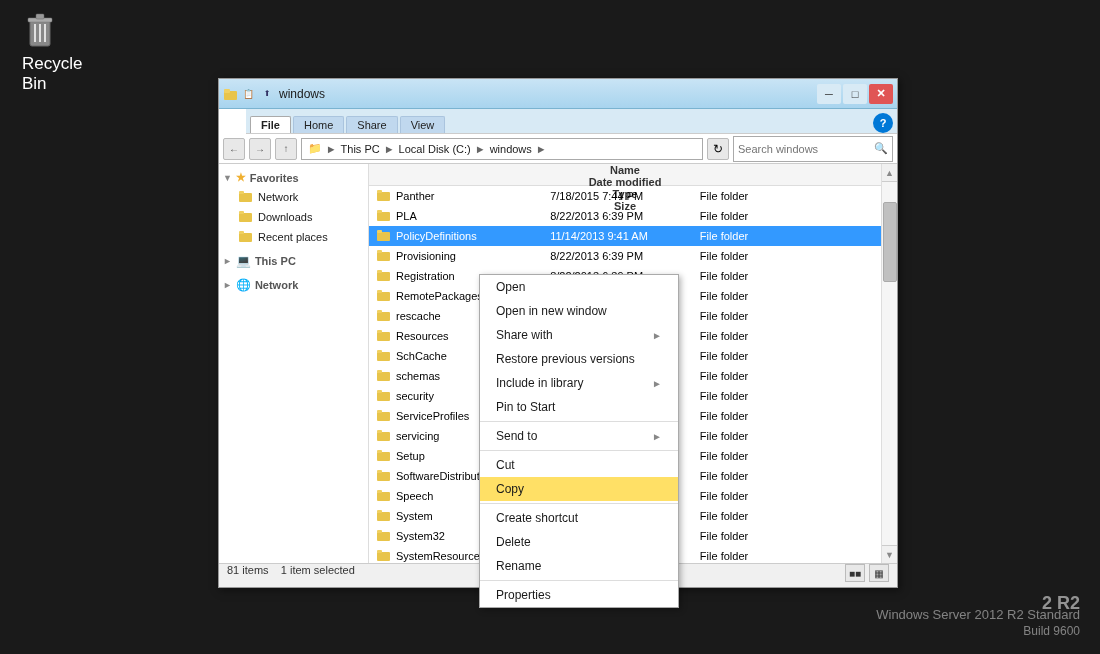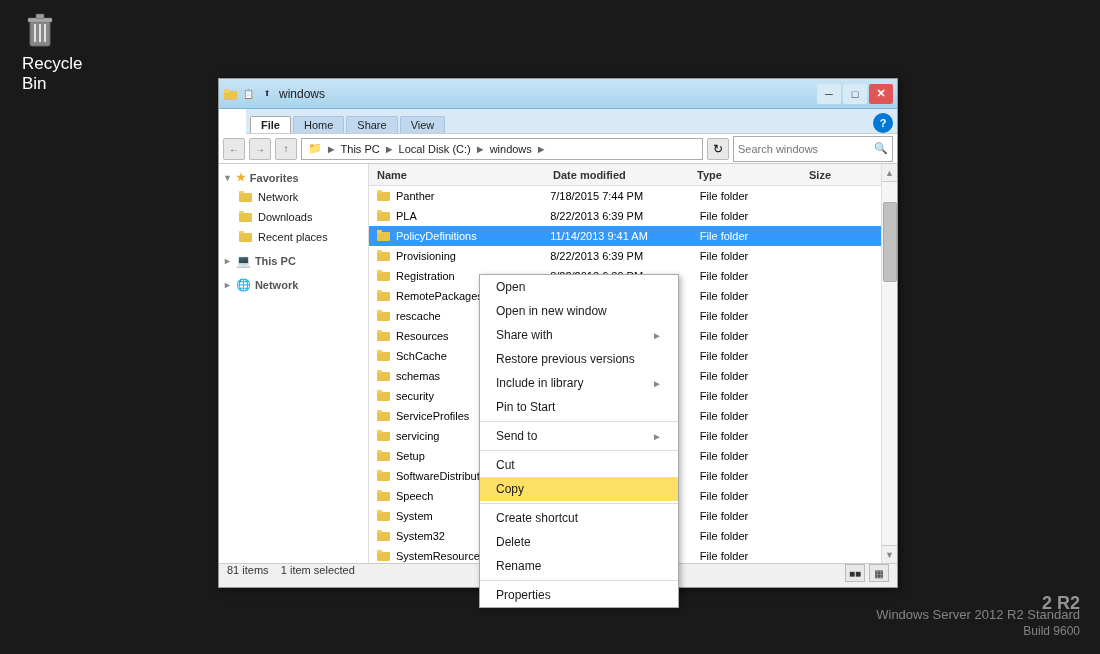--- a/index.html
+++ b/index.html
@@ -288,20 +288,21 @@
     }
     .file-header {
       display: flex;
       background: #f5f5f5;
       border-bottom: 1px solid #ddd;
       font-size: 11px;
       font-weight: bold;
       color: #333;
       height: 22px;
       align-items: center;
+      flex-direction: column;
     }
     .col-name { flex: 2.5; padding: 0 8px; }
     .col-date { flex: 2; padding: 0 8px; }
     .col-type { flex: 1.5; padding: 0 8px; }
     .col-size { flex: 1; padding: 0 8px; }
 
     .file-list {
       flex: 1;
       overflow-y: auto;
     }

